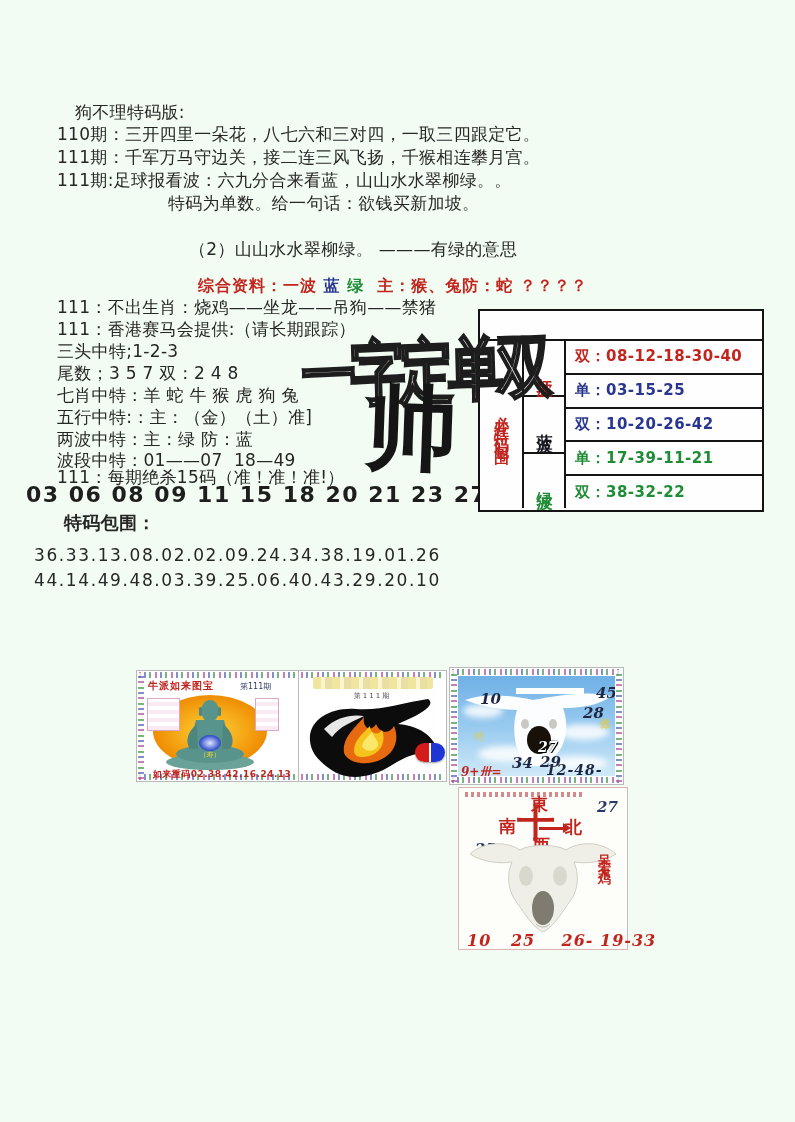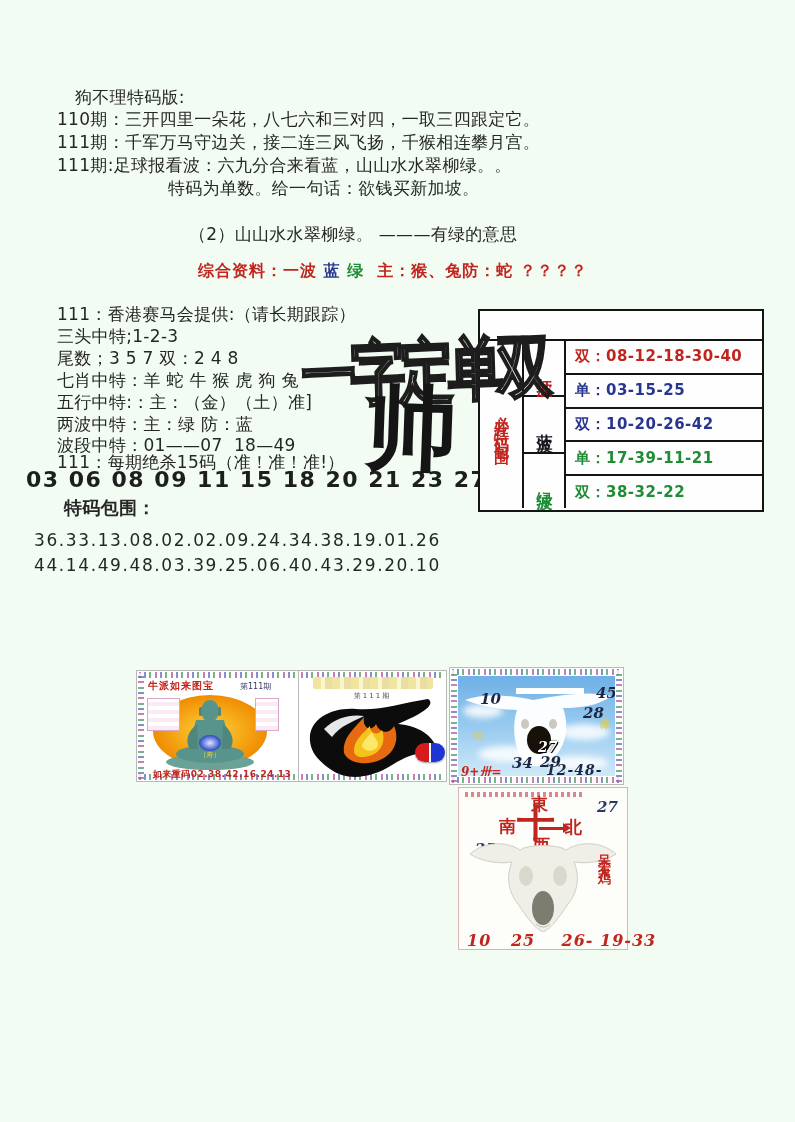--- a/index.html
+++ b/index.html
@@ -1,18 +1,18 @@
 <!DOCTYPE html>
 <html><head>
 <meta charset="utf-8">
 <style>
   html,body{margin:0;padding:0;}
   body{width:795px;height:1122px;background:#f3fcf3;font-family:"DejaVu Sans",sans-serif;}
   #sheet{position:relative;width:795px;height:1122px;overflow:hidden;background:#f3fcf3;border-bottom:2px dotted #e2eede;}
-  .t{position:absolute;font-size:17px;color:#262626;white-space:pre;letter-spacing:.3px;line-height:1.2;}
+  .t{position:absolute;font-size:17px;color:#262626;white-space:pre;letter-spacing:.3px;line-height:1.2;margin-top:15px;}
   .red{color:#c0251e;}
   .bold{font-weight:bold;}
   
   .sum{font-size:16px;font-weight:bold;letter-spacing:1px;}
   .sum .b{color:#28368f;}
   .sum .g{color:#1f8c36;}
   
   .kill{font-size:22px;font-weight:bold;letter-spacing:1.5px;color:#1e1e1e;}
   .wrapnum{letter-spacing:1.6px;}
   
@@ -73,20 +73,21 @@
   <div class="t" style="left:57px;top:109px;"><span>110期：</span><span>三开四里一朵花，八七六和三对四，一取三四跟定它。</span></div>
   <div class="t" style="left:57px;top:132px;"><span>111期：</span><span>千军万马守边关，接二连三风飞扬，千猴相连攀月宫。</span></div>
   <div class="t" style="left:57px;top:155px;"><span>111期:</span><span>足球报看波：六九分合来看蓝，山山水水翠柳绿。。</span></div>
 
   <div class="t" style="left:168px;top:178px;">特码为单数。给一句话：欲钱买新加坡。</div>
 
   <div class="t" style="left:189px;top:224px;">（2）山山水水翠柳绿。 ———有绿的意思</div>
 
   <div class="t sum red" style="left:198px;top:261px;"><span>综合资料：一波 </span><span class="b">蓝 </span><span class="g">绿</span><span>  主：猴、兔防：蛇 ？？？？</span></div>
 
+  <div class="t" style="left:57px;top:282px;">111：不出生肖：烧鸡——坐龙——吊狗——禁猪</div>
   <div class="t" style="left:57px;top:304px;text-align:right;">111：香港赛马会提供:（请长期跟踪）</div>
 
   <div class="t" style="left:57px;top:326px;">三头中特;1-2-3</div>
   <div class="t" style="left:57px;top:348px;">尾数；3 5 7 双：2 4 8</div>
   <div class="t" style="left:57px;top:370px;">七肖中特：羊 蛇 牛 猴 虎 狗 兔</div>
   <div class="t" style="left:57px;top:392px;">五行中特:：主：（金）（土）准]</div>
   <div class="t" style="left:57px;top:414px;">两波中特：主：绿 防：蓝</div>
   <div class="t" style="left:57px;top:435px;">波段中特：01——07  18—49</div>
   <div class="t" style="left:57px;top:452px;">111：每期绝杀15码（准！准！准!）</div>
 

